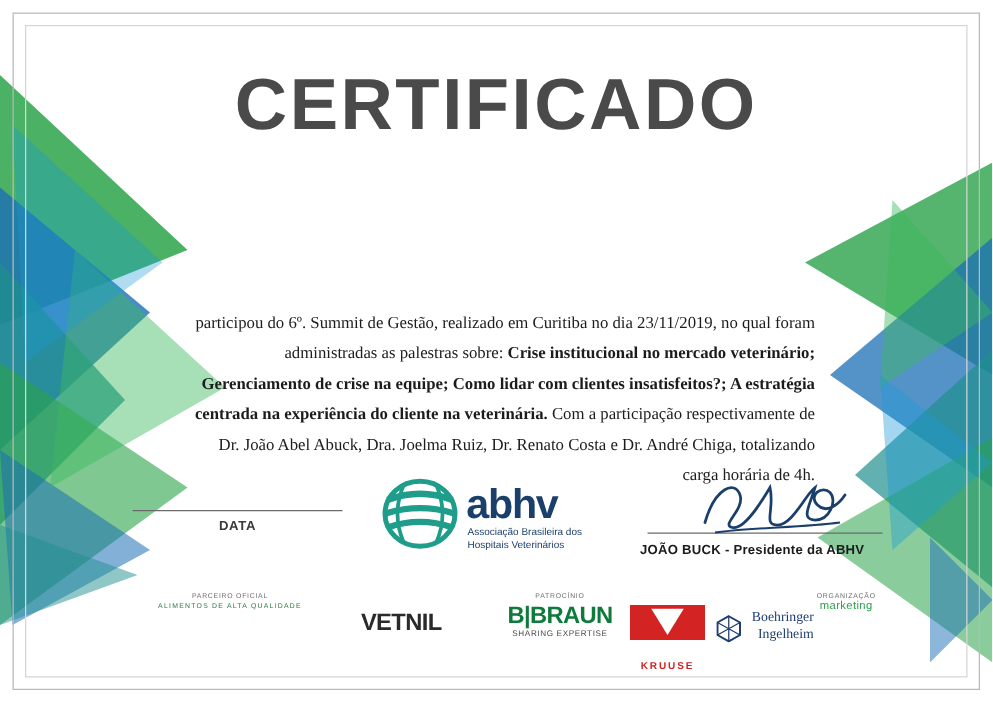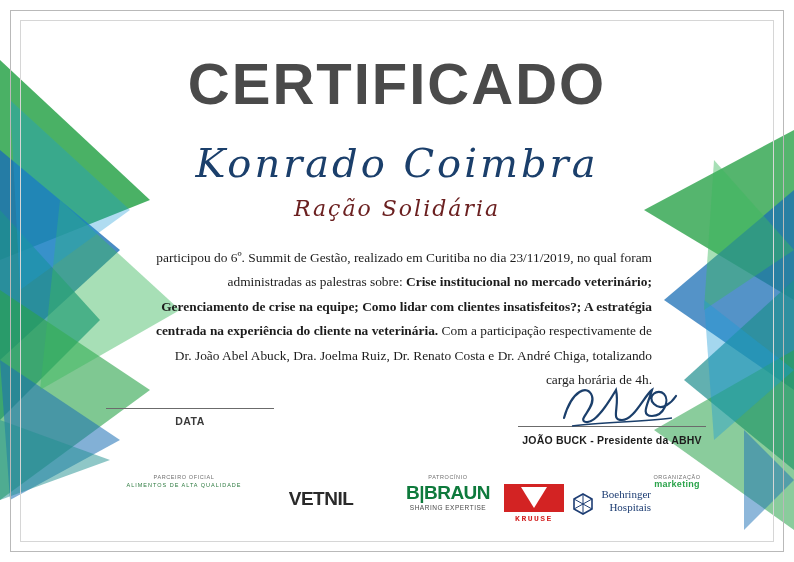--- a/index.html
+++ b/index.html
@@ -140,21 +140,20 @@
     letter-spacing: .5px;
     color: #3a3a3a;
     padding-top: 6px;
   }
 
   .sign-block {
     position: absolute;
     left: 512px;
     top: 382px;
     width: 200px;
-    text-align: center;
   }
   .sign-mark {
     height: 44px;
     position: relative;
   }
   .sign-label {
     font-family: "Liberation Sans", sans-serif;
     font-size: 10.5px;
     font-weight: bold;
     color: #1c1c1c;
@@ -261,26 +260,26 @@
     left: 50%;
     top: 3px;
     transform: translateX(-50%);
     width: 0;
     height: 0;
     border-left: 13px solid transparent;
     border-right: 13px solid transparent;
     border-top: 21px solid #ffffff;
   }
   .kruuse-name {
-    font-family: Liberation Mono, monospace;
+    font-family: Liberation Sans, sans-serif;
     font-weight: bold;
     font-size: 8px;
     color: #d32323;
     letter-spacing: 1.5px;
-    margin-top: 2px;
+    margin-top: 16px;
   }
 
   .boeh-name {
     font-family: "Liberation Serif", serif;
     font-size: 11px;
     line-height: 1.15;
     color: #1d3d73;
     text-align: right;
     display: inline-block;
   }
@@ -291,21 +290,20 @@
     font-size: 22px;
     color: #1b6fb5;
     letter-spacing: -1px;
   }
   .rumo-sub {
     font-family: "Liberation Sans", sans-serif;
     font-size: 9px;
     color: #2aa34a;
     letter-spacing: .3px;
     margin-top: -3px;
-    font-weight: bold;
   }
 </style>
 </head>
 <body>
 
 <div id="certificate">
 
   <svg class="art art-left" viewBox="0 0 270 440">
     <polygon points="0,0 150,140 0,200" fill="#2aa34a" opacity="0.85"></polygon>
     <polygon points="0,90 120,190 0,300" fill="#1b6fb5" opacity="0.8"></polygon>
@@ -324,28 +322,41 @@
     <polygon points="280,220 140,300 280,400" fill="#2aa34a" opacity="0.55"></polygon>
     <polygon points="200,30 280,120 190,180" fill="#3bb85e" opacity="0.45"></polygon>
     <polygon points="190,170 280,240 200,310" fill="#1b9ad6" opacity="0.4"></polygon>
     <polygon points="230,300 280,350 230,400" fill="#1b6fb5" opacity="0.5"></polygon>
   </svg>
 
   <div class="content">
 
     <div class="title">CERTIFICADO</div>
 
-    <div class="recipient">Konrado Coimbra</div>
-
-    <div class="subtitle">Ração Solidária</div>
+
 
     <div class="body-text">
       <span>participou do 6º. Summit de Gestão, realizado em Curitiba no dia 23/11/2019, no qual foram administradas as palestras sobre: </span><b>Crise institucional no mercado veterinário; Gerenciamento de crise na equipe; Como lidar com clientes insatisfeitos?;  A estratégia centrada na experiência do cliente na veterinária.</b><span> Com a participação respectivamente de Dr. João Abel Abuck, Dra. Joelma Ruiz, Dr. Renato Costa e Dr. André Chiga, totalizando carga horária de 4h.</span>
     </div>
 
+    <div class="abhv">
+      <svg width="62" height="62" viewBox="0 0 62 62" style="position:absolute;left:0;top:2px;">
+        <ellipse cx="31" cy="31" rx="28" ry="26" fill="none" stroke="#1e9e8a" stroke-width="4"></ellipse>
+        <path d="M5 20 Q31 10 57 20" stroke="#1e9e8a" stroke-width="5" fill="none"></path>
+        <path d="M3 31 Q31 22 59 31" stroke="#1e9e8a" stroke-width="5" fill="none"></path>
+        <path d="M5 42 Q31 33 57 42" stroke="#1e9e8a" stroke-width="5" fill="none"></path>
+        <path d="M18 8 Q8 31 18 54" stroke="#1e9e8a" stroke-width="3" fill="none"></path>
+        <path d="M44 8 Q54 31 44 54" stroke="#1e9e8a" stroke-width="3" fill="none"></path>
+      </svg>
+      <div class="abhv-word">abhv</div>
+      <div class="abhv-sub">
+        <div>Associação Brasileira dos</div>
+        <div>Hospitais Veterinários</div>
+      </div>
+    </div>
 
     <div class="date-block">
       <div class="rule"></div>
       <div class="date-label">DATA</div>
     </div>
 
     <div class="sign-block">
       <div class="sign-mark">
         <svg width="200" height="48" viewBox="0 0 200 48">
           <path d="M52 36 C60 8, 76 2, 80 14 C84 26, 64 38, 74 40 C84 42, 98 18, 104 8
@@ -385,21 +396,21 @@
 
       <div class="sp" style="left:452px; top:14px; width:200px;">
         <span style="display:inline-block;vertical-align:middle;margin-right:4px;">
           <svg width="20" height="22" viewBox="0 0 20 22">
             <path d="M10 1 L19 6 L19 16 L10 21 L1 16 L1 6 Z" fill="none" stroke="#1d3d73" stroke-width="1.6"></path>
             <path d="M10 1 L10 21 M1 6 L19 16 M19 6 L1 16" stroke="#1d3d73" stroke-width="1"></path>
           </svg>
         </span>
         <span class="boeh-name">
           <span>Boehringer</span><br>
-          <span>Hospitais</span>
+          <span>Ingelheim</span>
         </span>
       </div>
 
       <div class="sp" style="left:552px; top:0; width:130px;">
         <div class="sp-cap">ORGANIZAÇÃO</div>
         <div class="rumo-sub">marketing</div>
       </div>
 
     </div>
 

